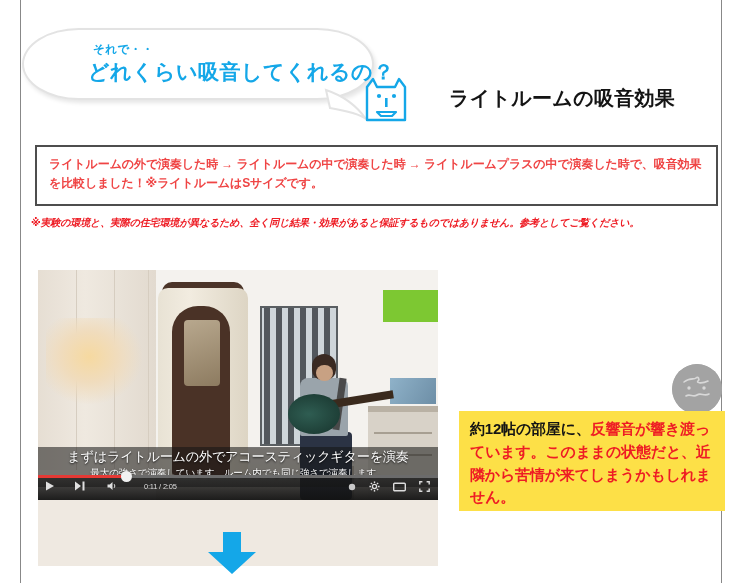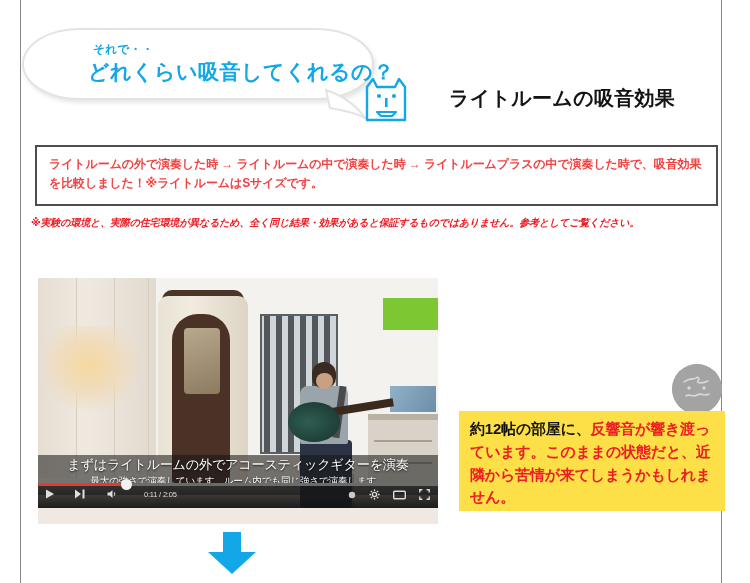--- a/index.html
+++ b/index.html
@@ -59,21 +59,21 @@
   
   .disclaimer{
     position:absolute;left:31px;top:216px;width:690px;
     font-size:10px;font-weight:bold;color:#ee1c24;letter-spacing:-.15px;
     white-space:nowrap;
     font-style:italic;
   }
 
   
   .video{
-    position:absolute;left:38px;top:278px;width:400px;height:246px;
+    position:absolute;left:38px;top:270px;width:400px;height:296px;
     overflow:hidden;background:#000000;
   }
   .v-bg{position:absolute;inset:0;background:#efe9e1;}
   
   .v-cab{position:absolute;left:0;top:0;width:118px;height:200px;
     background:linear-gradient(90deg,#e6ded3 0%,#efe9e0 40%,#e2dacf 100%);}
   .v-cabline{position:absolute;top:0;width:1px;height:200px;background:#d6cdc0;}
   .v-glow{position:absolute;left:8px;top:48px;width:96px;height:86px;
     background:radial-gradient(ellipse at 45% 45%,#f6d9a0 0%,#f0dcbd 38%,rgba(239,233,224,0) 72%);}
   

